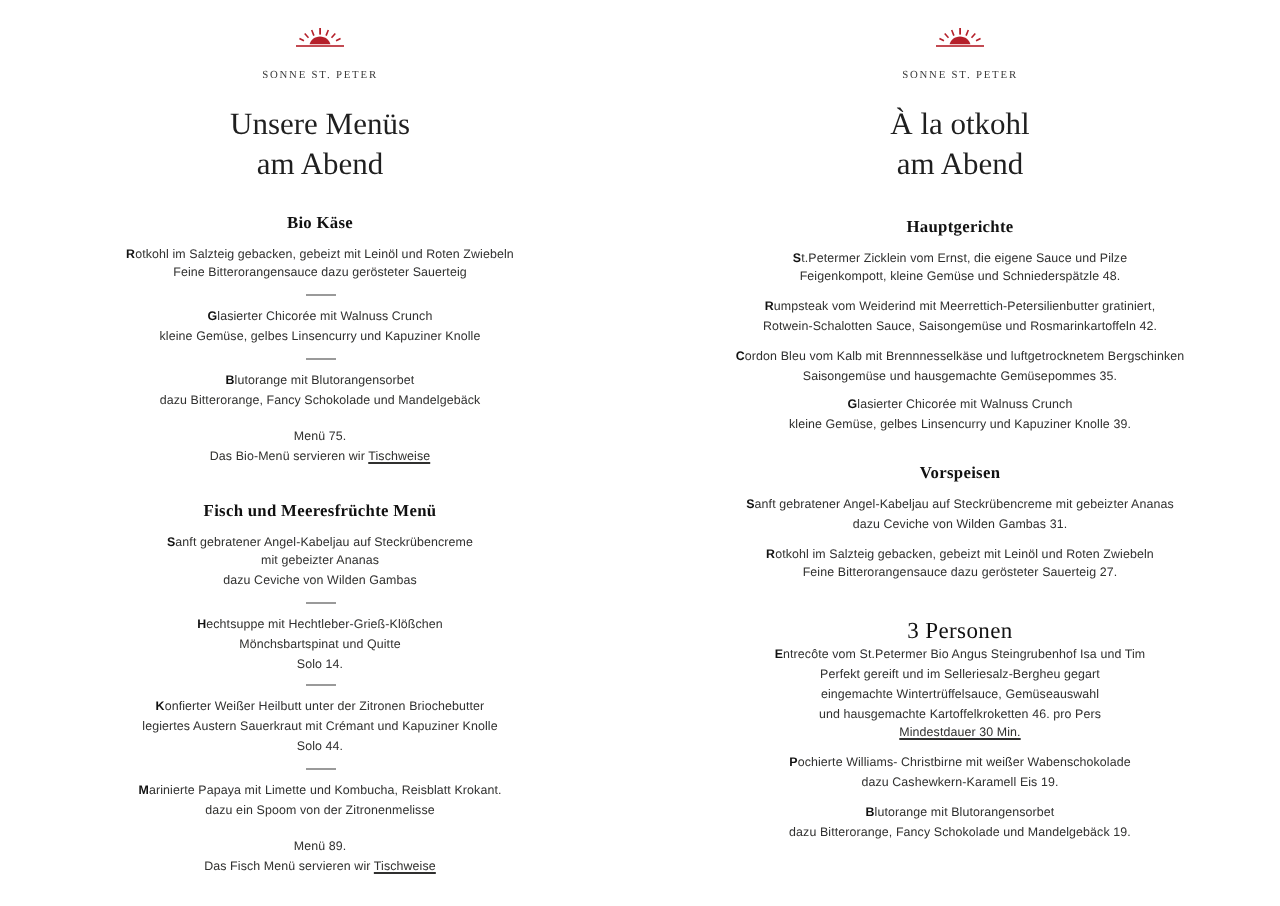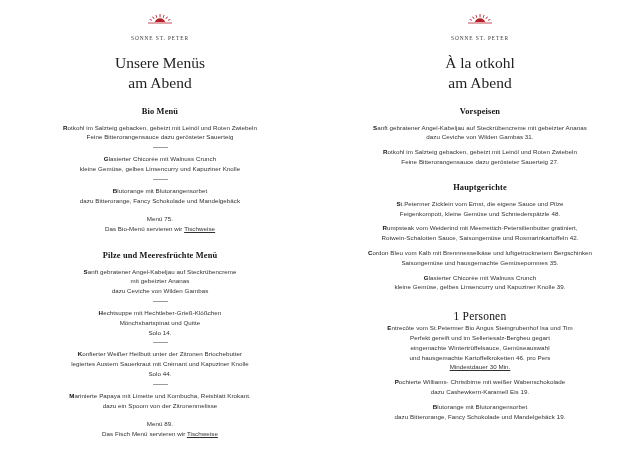--- a/index.html
+++ b/index.html
@@ -126,42 +126,42 @@
       <span class="logo-word">SONNE ST. PETER</span>
     </div>
 
     <h1 class="page-title">
       <span>Unsere Menüs</span>
       <span class="l2">am Abend</span>
     </h1>
 
     <div id="left-sections">
         <div class="group">
-          <div class="section-heading first">Bio Menü</div>
+          <div class="section-heading first">Bio Käse</div>
           <div class="dish">
             <div class="dish-line"><span class="cap">R</span>otkohl im Salzteig gebacken, gebeizt mit Leinöl und Roten Zwiebeln</div>
             <div class="dish-line">Feine Bitterorangensauce dazu gerösteter Sauerteig</div>
           </div>
           <div class="rule"></div>
           <div class="dish">
             <div class="dish-line"><span class="cap">G</span>lasierter Chicorée mit Walnuss Crunch</div>
             <div class="dish-line">kleine Gemüse, gelbes Linsencurry und Kapuziner Knolle</div>
           </div>
           <div class="rule"></div>
           <div class="dish">
             <div class="dish-line"><span class="cap">B</span>lutorange mit Blutorangensorbet</div>
             <div class="dish-line">dazu Bitterorange, Fancy Schokolade und Mandelgebäck</div>
           </div>
           <div class="menu-price">
             <div class="dish-line">Menü 75.</div>
             <div class="dish-line">Das Bio-Menü servieren wir <span class="u">Tischweise</span></div>
           </div>
         </div>
         <div class="group">
-          <div class="section-heading">Pilze und Meeresfrüchte Menü</div>
+          <div class="section-heading">Fisch und Meeresfrüchte Menü</div>
           <div class="dish">
             <div class="dish-line"><span class="cap">S</span>anft gebratener Angel-Kabeljau auf Steckrübencreme</div>
             <div class="dish-line">mit gebeizter Ananas</div>
             <div class="dish-line">dazu Ceviche von Wilden Gambas</div>
           </div>
           <div class="rule"></div>
           <div class="dish">
             <div class="dish-line"><span class="cap">H</span>echtsuppe mit Hechtleber-Grieß-Klößchen</div>
             <div class="dish-line">Mönchsbartspinat und Quitte</div>
             <div class="dish-line">Solo 14.</div>
@@ -205,51 +205,51 @@
       <span class="logo-word">SONNE ST. PETER</span>
     </div>
 
     <h1 class="page-title">
       <span>À la otkohl</span>
       <span class="l2">am Abend</span>
     </h1>
 
     <div id="right-sections">
         <div class="group">
+          <div class="section-heading">Hauptgerichte</div>
+          <div class="dish">
+            <div class="dish-line"><span class="cap">S</span>t.Petermer Zicklein vom Ernst, die eigene Sauce und Pilze</div>
+            <div class="dish-line">Feigenkompott, kleine Gemüse und Schniederspätzle   48.</div>
+          </div>
+          <div class="dish">
+            <div class="dish-line"><span class="cap">R</span>umpsteak vom Weiderind mit Meerrettich-Petersilienbutter gratiniert,</div>
+            <div class="dish-line">Rotwein-Schalotten Sauce, Saisongemüse und Rosmarinkartoffeln   42.</div>
+          </div>
+          <div class="dish">
+            <div class="dish-line"><span class="cap">C</span>ordon Bleu vom Kalb mit Brennnesselkäse und luftgetrocknetem Bergschinken</div>
+            <div class="dish-line">Saisongemüse und hausgemachte Gemüsepommes  35.</div>
+          </div>
+          <div class="dish">
+            <div class="dish-line"><span class="cap">G</span>lasierter Chicorée mit Walnuss Crunch</div>
+            <div class="dish-line">kleine Gemüse, gelbes Linsencurry und Kapuziner Knolle  39.</div>
+          </div>
+        </div>
+        <div class="group">
           <div class="section-heading first">Vorspeisen</div>
           <div class="dish">
             <div class="dish-line"><span class="cap">S</span>anft gebratener Angel-Kabeljau auf Steckrübencreme mit gebeizter Ananas</div>
             <div class="dish-line">dazu Ceviche von Wilden Gambas   31.</div>
           </div>
           <div class="dish">
             <div class="dish-line"><span class="cap">R</span>otkohl im Salzteig gebacken, gebeizt mit Leinöl und Roten Zwiebeln</div>
             <div class="dish-line">Feine Bitterorangensauce dazu gerösteter Sauerteig   27.</div>
           </div>
         </div>
         <div class="group">
-          <div class="section-heading">Hauptgerichte</div>
-          <div class="dish">
-            <div class="dish-line"><span class="cap">S</span>t.Petermer Zicklein vom Ernst, die eigene Sauce und Pilze</div>
-            <div class="dish-line">Feigenkompott, kleine Gemüse und Schniederspätzle   48.</div>
-          </div>
-          <div class="dish">
-            <div class="dish-line"><span class="cap">R</span>umpsteak vom Weiderind mit Meerrettich-Petersilienbutter gratiniert,</div>
-            <div class="dish-line">Rotwein-Schalotten Sauce, Saisongemüse und Rosmarinkartoffeln   42.</div>
-          </div>
-          <div class="dish">
-            <div class="dish-line"><span class="cap">C</span>ordon Bleu vom Kalb mit Brennnesselkäse und luftgetrocknetem Bergschinken</div>
-            <div class="dish-line">Saisongemüse und hausgemachte Gemüsepommes  35.</div>
-          </div>
-          <div class="dish">
-            <div class="dish-line"><span class="cap">G</span>lasierter Chicorée mit Walnuss Crunch</div>
-            <div class="dish-line">kleine Gemüse, gelbes Linsencurry und Kapuziner Knolle  39.</div>
-          </div>
-        </div>
-        <div class="group">
-          <div class="section-heading big">1 Personen</div>
+          <div class="section-heading big">3 Personen</div>
           <div class="dish">
             <div class="dish-line"><span class="cap">E</span>ntrecôte vom St.Petermer Bio Angus Steingrubenhof Isa und Tim</div>
             <div class="dish-line">Perfekt gereift und im Selleriesalz-Bergheu gegart</div>
             <div class="dish-line">eingemachte Wintertrüffelsauce, Gemüseauswahl</div>
             <div class="dish-line">und hausgemachte Kartoffelkroketten   46. pro Pers</div>
             <div class="dish-line u">Mindestdauer 30 Min.</div>
           </div>
         </div>
         <div class="group">
           <div class="dish">

